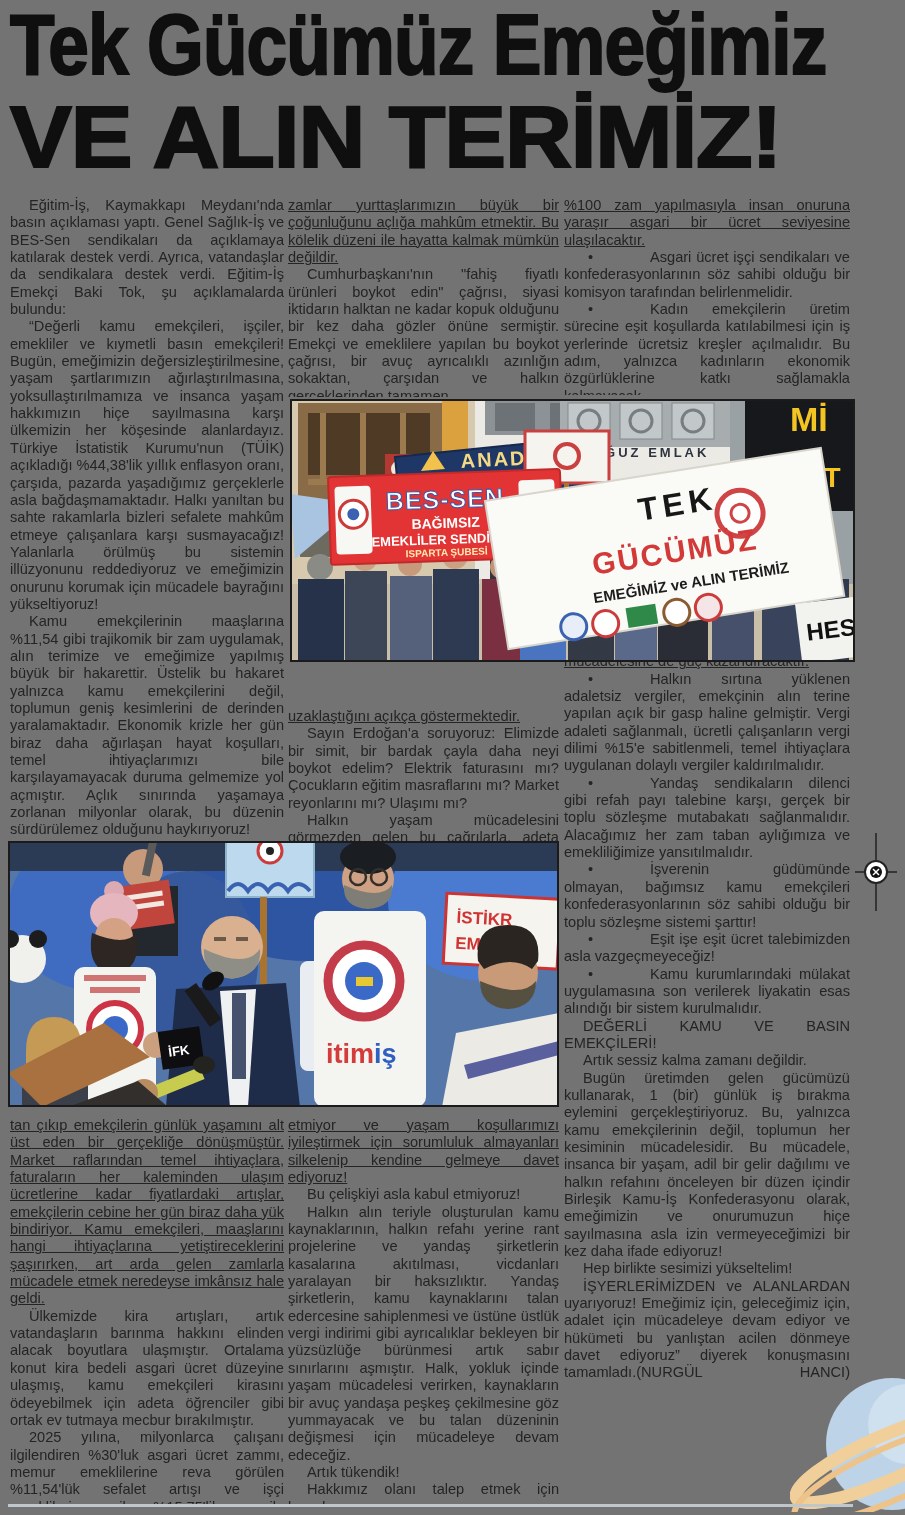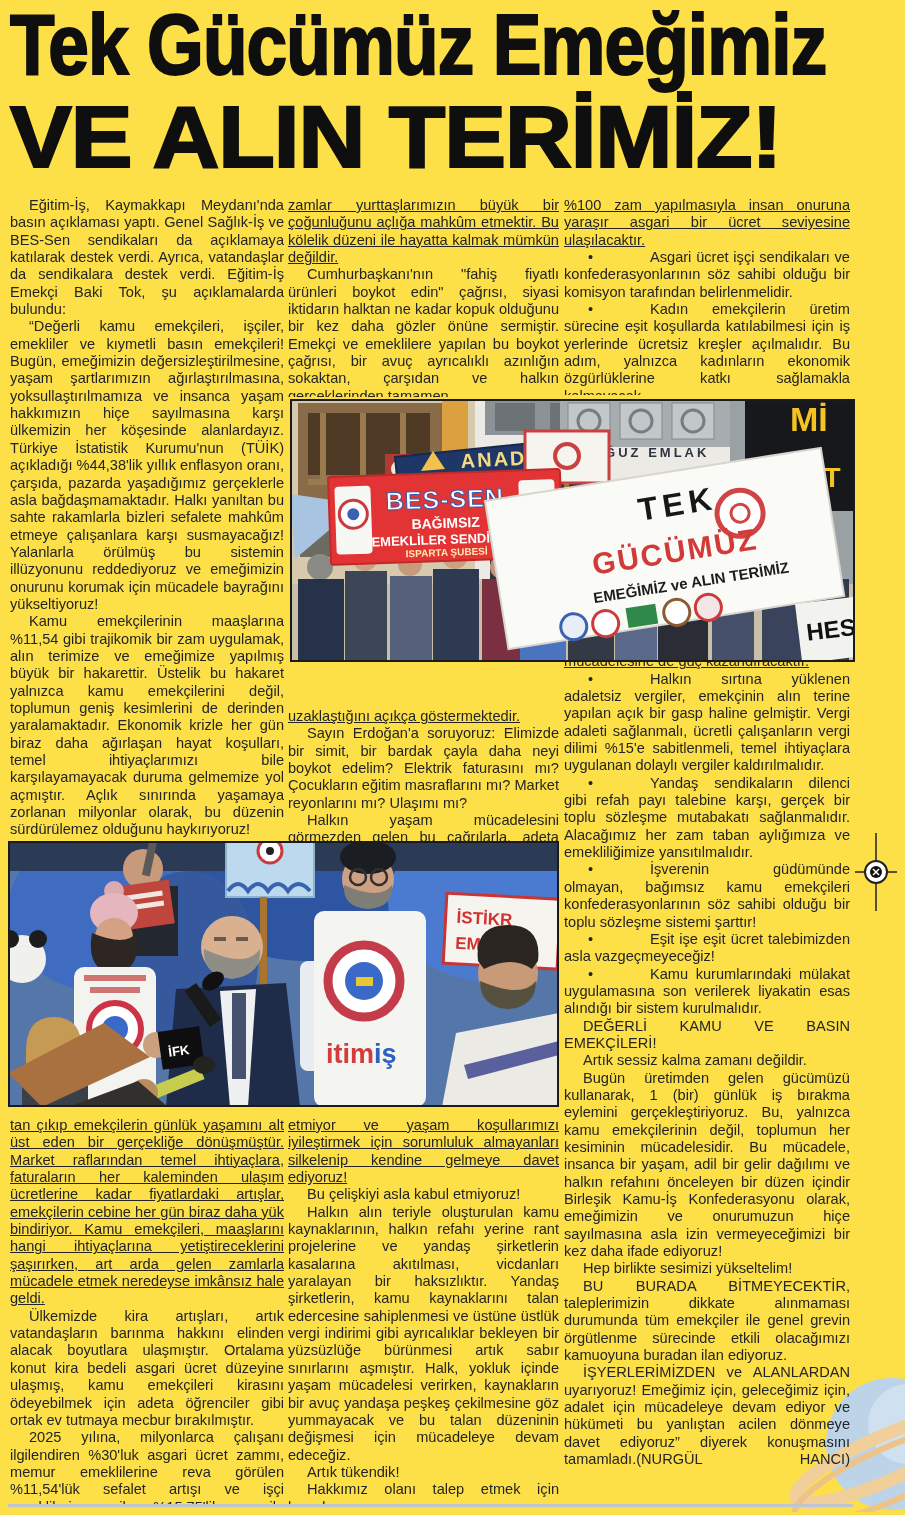--- a/index.html
+++ b/index.html
@@ -1,16 +1,16 @@
 <!DOCTYPE html>
 <html lang="tr"><head>
 <meta charset="utf-8">
 <style>
   html,body{margin:0;padding:0;background:#ffffff;}
-  .page{position:relative;width:905px;height:1515px;background:#fde047;overflow:hidden;
+  .page{position:relative;width:905px;height:1515px;background:#737373;overflow:hidden;
         font-family:"Liberation Sans",sans-serif;color:#262626;}
   
   .hl-line{position:absolute;left:10px;margin:0;font-weight:bold;color:#0f0f0f;
            font-size:82px;line-height:82px;white-space:nowrap;
            -webkit-text-stroke:2px #0f0f0f;letter-spacing:-1px;z-index:2;}
   .hl1{top:2px;transform:scale(.89,1.04);transform-origin:0 0;}
   .hl2{top:94px;transform:scale(1.13,1.06);transform-origin:0 0;}
   
   .col{position:absolute;font-size:14.6px;line-height:17.35px;text-align:justify;
        overflow:hidden;z-index:1;color:#242424;}
@@ -78,21 +78,20 @@
       <p class="para flush">aynı zamanda toplumsal cinsiyet eşitliği mücadelesine de güç kazandıracaktır.</p>
       <p class="para bullet-p"><span class="bullet-dot">•</span>Halkın sırtına yüklenen adaletsiz vergiler, emekçinin alın terine yapılan açık bir gasp haline gelmiştir. Vergi adaleti sağlanmalı, ücretli çalışanların vergi dilimi %15'e sabitlenmeli, temel ihtiyaçlara uygulanan dolaylı vergiler kaldırılmalıdır.</p>
       <p class="para bullet-p"><span class="bullet-dot">•</span>Yandaş sendikaların dilenci gibi refah payı talebine karşı, gerçek bir toplu sözleşme mutabakatı sağlanmalıdır. Alacağımız her zam taban aylığımıza ve emekliliğimize yansıtılmalıdır.</p>
       <p class="para bullet-p"><span class="bullet-dot">•</span>İşverenin güdümünde olmayan, bağımsız kamu emekçileri konfederasyonlarının söz sahibi olduğu bir toplu sözleşme sistemi şarttır!</p>
       <p class="para bullet-p"><span class="bullet-dot">•</span>Eşit işe eşit ücret talebimizden asla vazgeçmeyeceğiz!</p>
       <p class="para bullet-p"><span class="bullet-dot">•</span>Kamu kurumlarındaki mülakat uygulamasına son verilerek liyakatin esas alındığı bir sistem kurulmalıdır.</p>
       <p class="para indent">DEĞERLİ KAMU VE BASIN EMEKÇİLERİ!</p>
       <p class="para indent">Artık sessiz kalma zamanı değildir.</p>
       <p class="para indent">Bugün üretimden gelen gücümüzü kullanarak, 1 (bir) günlük iş bırakma eylemini gerçekleştiriyoruz. Bu, yalnızca kamu emekçilerinin değil, toplumun her kesiminin mücadelesidir. Bu mücadele, insanca bir yaşam, adil bir gelir dağılımı ve halkın refahını önceleyen bir düzen içindir Birleşik Kamu-İş Konfederasyonu olarak, emeğimizin ve onurumuzun hiçe sayılmasına asla izin vermeyeceğimizi bir kez daha ifade ediyoruz!</p>
       <p class="para indent">Hep birlikte sesimizi yükseltelim!</p>
-      <p class="para indent">BU BURADA BİTMEYECEKTİR, taleplerimizin dikkate alınmaması durumunda tüm emekçiler ile genel grevin örgütlenme sürecinde etkili olacağımızı kamuoyuna buradan ilan ediyoruz.</p>
       <p class="para indent last">İŞYERLERİMİZDEN ve ALANLARDAN uyarıyoruz! Emeğimiz için, geleceğimiz için, adalet için mücadeleye devam ediyor ve hükümeti bu yanlıştan acilen dönmeye davet ediyoruz” diyerek konuşmasını tamamladı.<strong>(NURGÜL HANCI)</strong></p>
     </div>
 
   <svg class="photo" style="left:290px;top:399px" width="565" height="263" viewBox="0 0 565 263">
     <rect width="565" height="263" fill="#c9bfa9"></rect>
 
     <rect x="0" y="0" width="190" height="185" fill="#d6c9ad"></rect>
     <rect x="8" y="4" width="150" height="112" fill="#8a6b47"></rect>
     <rect x="18" y="14" width="122" height="62" fill="#4f3a26"></rect>
     <rect x="18" y="80" width="122" height="6" fill="#9c7a50"></rect>

